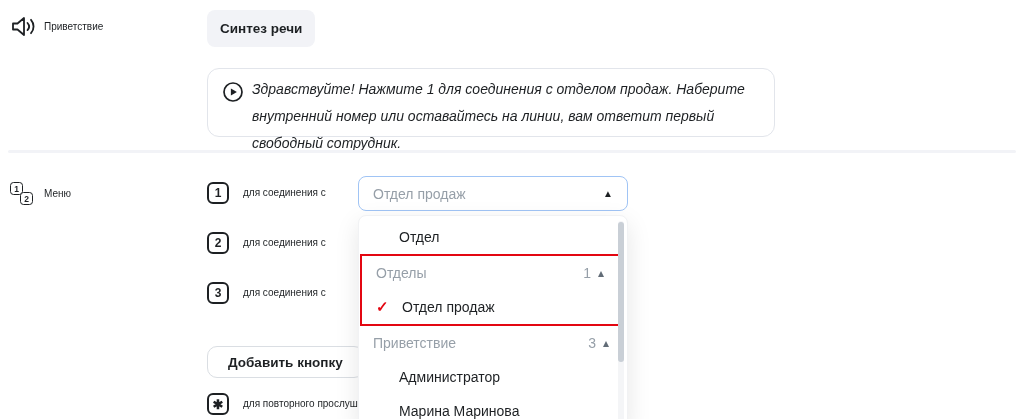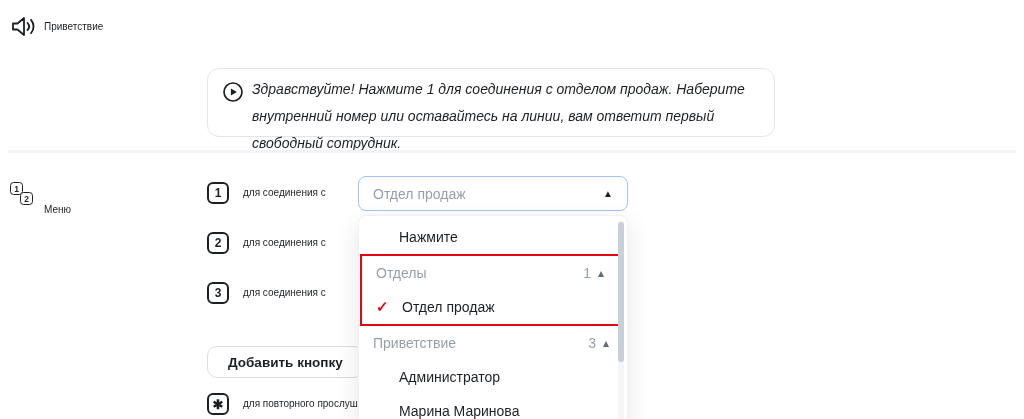--- a/index.html
+++ b/index.html
@@ -65,60 +65,61 @@
   <span class="speaker-icon">
     <svg width="28" height="25" viewBox="0 0 28 25">
       <path d="M3 9.5h4.5L14 4v17l-6.5-5.5H3z" fill="none" stroke="#1D2023" stroke-width="1.8" stroke-linejoin="round"></path>
       <path d="M17.5 9c1.9 2.1 1.9 5 0 7.1" fill="none" stroke="#1D2023" stroke-width="1.8" stroke-linecap="round"></path>
       <path d="M21 5.8c3.4 3.8 3.4 9.7 0 13.4" fill="none" stroke="#1D2023" stroke-width="1.8" stroke-linecap="round"></path>
     </svg>
   </span>
   <span class="section-label" style="left:44px; top:21px;">Приветствие</span>
 
   <div class="tabs">
+    <div class="tab">Синтез речи</div>
   </div>
 
   <div class="greet-box">
     <span class="play-icon">
       <svg width="22" height="22" viewBox="0 0 22 22">
         <circle cx="11" cy="11" r="9" fill="none" stroke="#1D2023" stroke-width="1.7"></circle>
         <path d="M8.9 7.5v7l6-3.5z" fill="#1D2023"></path>
       </svg>
     </span>
     <div class="greet-text">Здравствуйте! Нажмите 1 для соединения с отделом продаж. Наберите внутренний номер или оставайтесь на линии, вам ответит первый свободный сотрудник.</div>
   </div>
 
   <div class="divider"></div>
 
   <span class="menu-icon">
     <div class="mi-sq" style="left:0; top:3px;">1</div>
     <div class="mi-sq" style="left:10px; top:13px;">2</div>
   </span>
-  <span class="section-label" style="left:44px; top:188px;margin-top:16px;">Меню</span>
+  <span class="section-label" style="left:44px; top:188px;">Меню</span>
 
   <div class="key-icon" style="left:207px; top:182px;">1</div>
   <span class="row-label" style="left:243px; top:187px;">для соединения с</span>
   <div class="dd-input">
     <span class="value">Отдел продаж</span>
     <span class="caret">▲</span>
   </div>
 
   <div class="key-icon" style="left:207px; top:232px;">2</div>
   <span class="row-label" style="left:243px; top:237px;">для соединения с</span>
 
   <div class="key-icon" style="left:207px; top:282px;">3</div>
   <span class="row-label" style="left:243px; top:287px;">для соединения с</span>
 
   <button class="add-btn">Добавить кнопку</button>
 
   <div class="key-icon" style="left:207px; top:393px; font-size:13px;">✱</div>
   <span class="row-label" style="left:243px; top:398px;">для повторного прослушивания</span>
 
   <div class="dd-panel">
-    <div class="dd-row">Нажмите</div>
+    <div class="dd-row">Отдел</div>
 
     <div class="red-box">
       <div class="dd-group-header">
         <span>Отделы</span>
         <span class="right">
           <span>1</span>
           <span class="tri">▴</span>
         </span>
       </div>
       <div class="dd-row selected">

